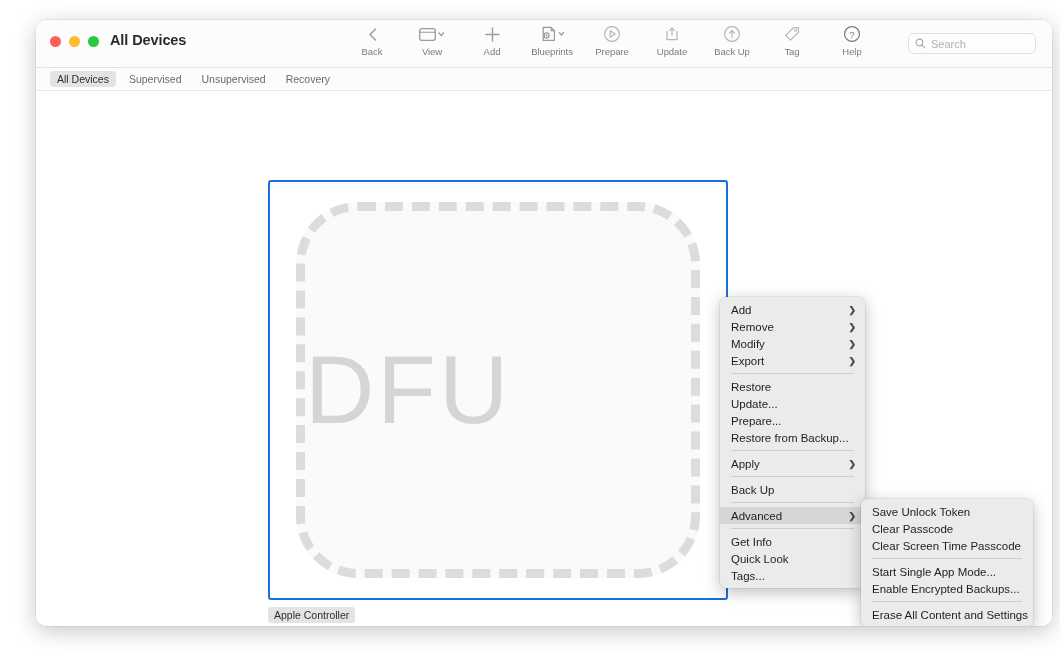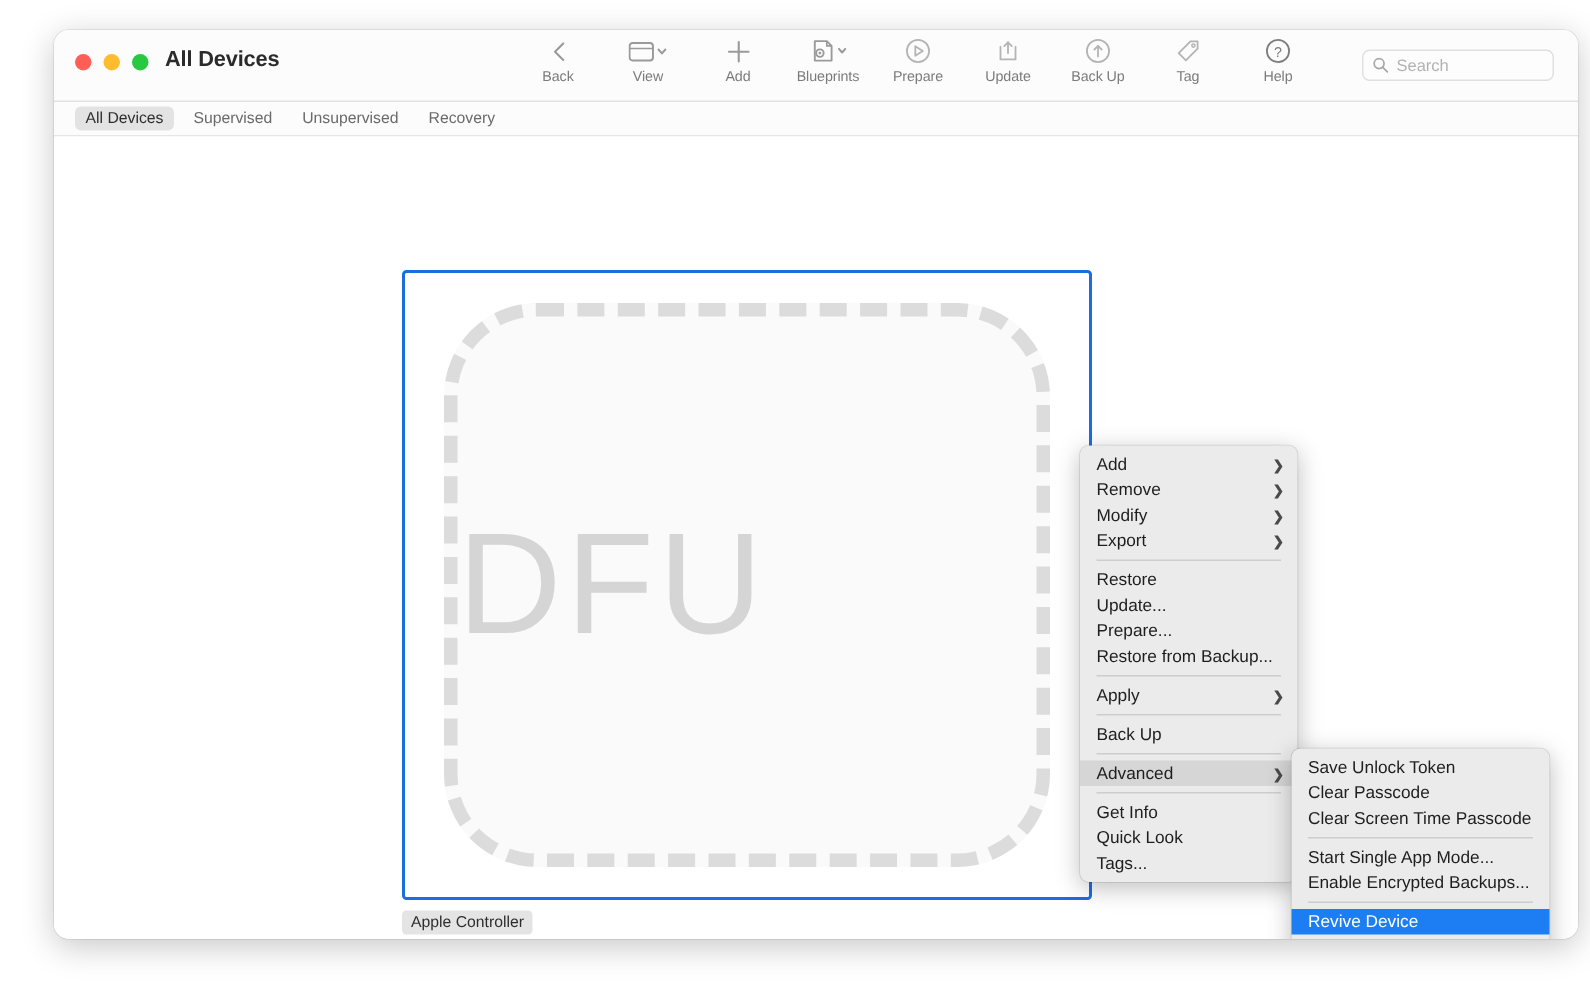--- a/index.html
+++ b/index.html
@@ -473,23 +473,20 @@
 
       <div class="ctx-item">
         <span>Start Single App Mode...</span>
       </div>
       <div class="ctx-item">
         <span>Enable Encrypted Backups...</span>
       </div>
 
       <div class="ctx-sep"></div>
 
-      <div class="ctx-item hl-blue">
-        <span>Revive Device</span>
-      </div>
       <div class="ctx-item">
         <span>Erase All Content and Settings</span>
       </div>
 
     </div>
 
   </div>
 </div>
 
 </body></html>

